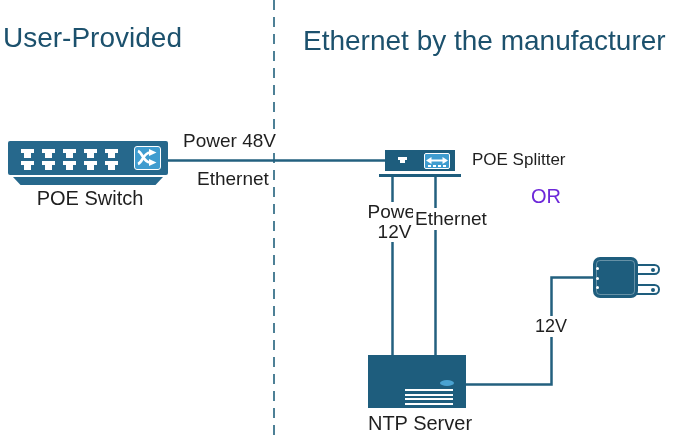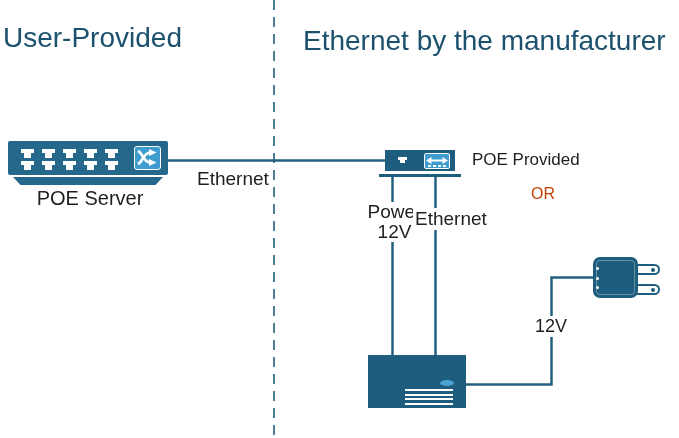--- a/index.html
+++ b/index.html
@@ -46,21 +46,21 @@
   .adapter-body{position:absolute;left:593px;top:257px;width:45px;height:41px;background:#1e5d7d;border-radius:7px;z-index:2;}
   .adapter-body::after{content:"";position:absolute;inset:3px;border:1.5px solid rgba(255,255,255,0.32);border-radius:4px;}
   .adp-dots{position:absolute;left:2.5px;top:10px;width:4px;height:22px;display:flex;flex-direction:column;justify-content:space-between;}
   .adp-dots i{width:3px;height:3px;border-radius:50%;background:#fff;display:block;}
   .prong{position:absolute;width:32px;height:11px;background:#fff;border:2.5px solid #1e5d7d;border-radius:6px;box-sizing:border-box;z-index:1;}
   .prong::after{content:"";position:absolute;right:3px;top:50%;transform:translateY(-50%);width:4px;height:4px;border-radius:50%;background:#1e5d7d;}
   .prong.p1{left:628px;top:264px;}
   .prong.p2{left:628px;top:284px;}
 
   .two-line{text-align:center;line-height:20px;}
-  .or-lbl{position:absolute;left:531px;top:185px;z-index:3;font-size:16px;font-weight:500;color:#c2410c;}
+  .or-lbl{position:absolute;left:531px;top:185px;z-index:3;font-size:20px;font-weight:500;color:#6d28d9;}
 </style>
 </head>
 <body>
 
 <div class="canvas">
 
   <svg class="wires" width="679" height="438">
     <line x1="274" y1="0" x2="274" y2="438" stroke="#4d8096" stroke-width="2" stroke-dasharray="10 7"></line>
     <line x1="162" y1="160.5" x2="390" y2="160.5" stroke="#23607f" stroke-width="2.5"></line>
     <line x1="392.5" y1="175" x2="392.5" y2="356" stroke="#23607f" stroke-width="2.5"></line>
@@ -85,42 +85,43 @@
     <div class="xsq">
       <svg width="24" height="21" viewBox="0 0 24 21" style="display:block">
         <path d="M3 17 C8 15 8 6 15 5.5" fill="none" stroke="#fff" stroke-width="2.6"></path>
         <polygon points="14,2 21.5,5.5 14,9" fill="#fff"></polygon>
         <path d="M3 4 C8 6 8 15 15 15.5" fill="none" stroke="#fff" stroke-width="2.6"></path>
         <polygon points="14,12 21.5,15.5 14,19" fill="#fff"></polygon>
       </svg>
     </div>
   </div>
   <div class="switch-base"></div>
-  <div class="lbl" style="left:8px;top:187px;width:160px;text-align:center;font-size:20px;background:transparent">POE Server</div>
+  <div class="lbl" style="left:8px;top:187px;width:160px;text-align:center;font-size:20px;background:transparent">POE Switch</div>
 
+  <div class="lbl" style="left:181px;top:130px">Power 48V</div>
   <div class="lbl" style="left:195px;top:168px">Ethernet</div>
 
   <div class="splitter-body">
     <div class="mini-port"></div>
     <div class="spl-sq">
       <svg width="24" height="9" viewBox="0 0 24 9" style="display:block;margin:2px auto 0">
         <line x1="5" y1="4.5" x2="19" y2="4.5" stroke="#fff" stroke-width="2"></line>
         <polygon points="1,4.5 6.5,1 6.5,8" fill="#fff"></polygon>
         <polygon points="23,4.5 17.5,1 17.5,8" fill="#fff"></polygon>
       </svg>
       <div class="spl-dots">
           <i></i>
           <i></i>
           <i></i>
           <i></i>
         </div>
     </div>
   </div>
   <div class="splitter-base"></div>
-  <div class="lbl" style="left:470px;top:150px;font-size:17px;background:transparent">POE Provided</div>
+  <div class="lbl" style="left:470px;top:150px;font-size:17px;background:transparent">POE Splitter</div>
 
   <div class="lbl two-line" style="left:364px;top:202px;width:57px">
     <span style="display:block">Power</span>
     <span style="display:block">12V</span>
   </div>
   <div class="lbl" style="left:413px;top:208px">Ethernet</div>
 
   <div class="or-lbl">OR</div>
 
   <div class="prong p1"></div>
@@ -131,14 +132,15 @@
         <i></i>
         <i></i>
       </div>
   </div>
   <div class="lbl" style="left:533px;top:316px;font-size:18px">12V</div>
 
   <div class="server-body">
     <div class="vents"></div>
     <div class="led"></div>
   </div>
+  <div class="lbl" style="left:352px;top:412px;width:132px;text-align:center;font-size:20px;background:transparent">NTP Server</div>
 
 </div>
 
 </body></html>

